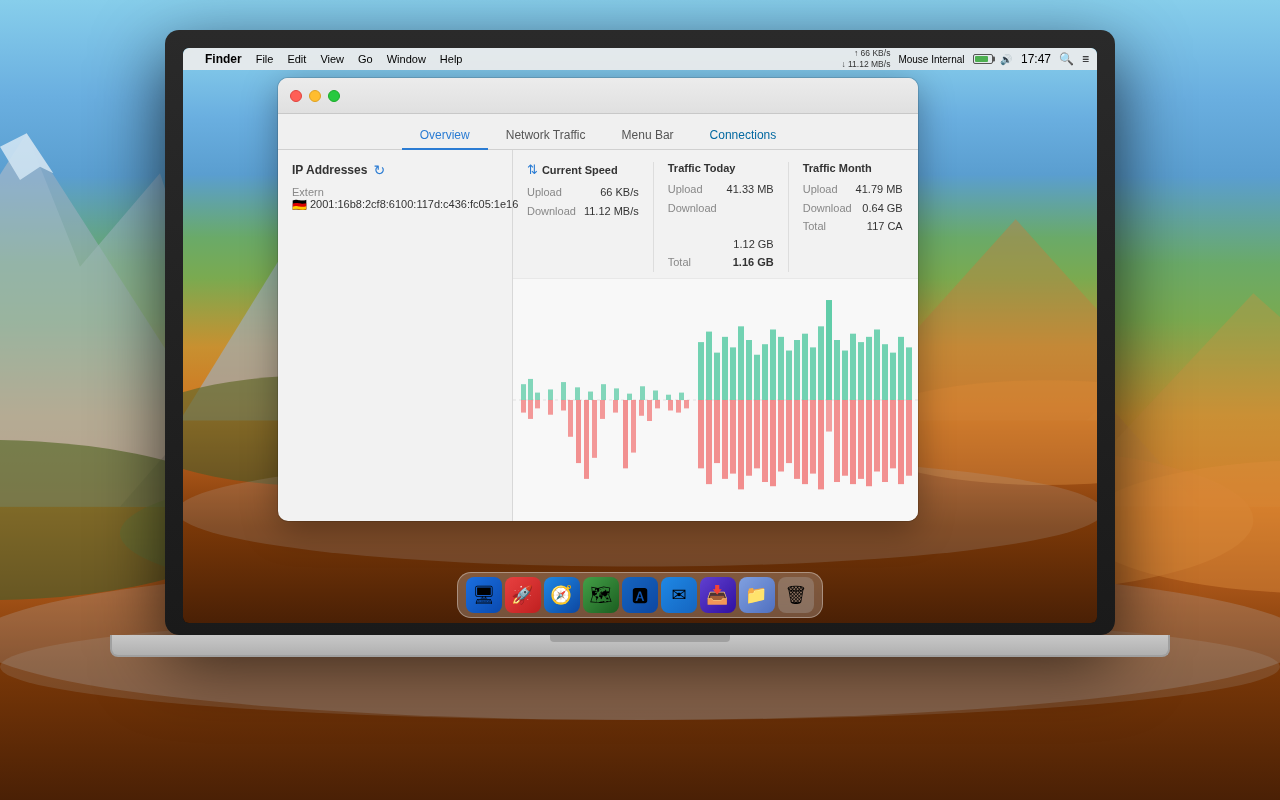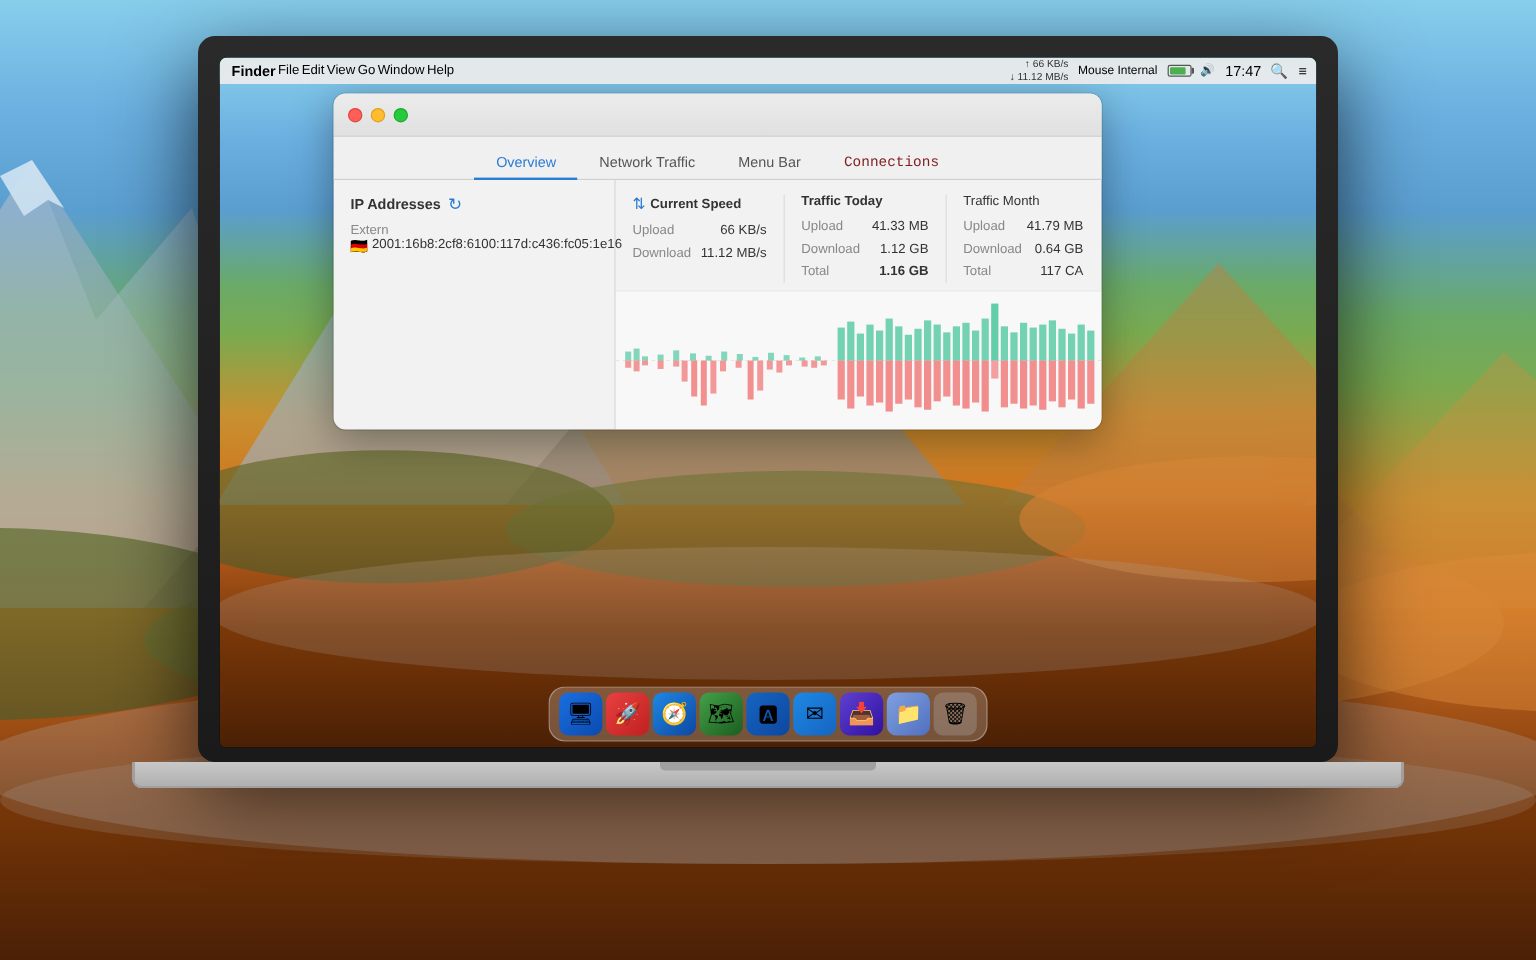--- a/index.html
+++ b/index.html
@@ -56,21 +56,21 @@
           <polygon points="900,370 1050,210 1200,370" fill="#d09040" opacity="0.5"></polygon>
           <ellipse cx="140" cy="380" rx="190" ry="55" fill="#2d6030" opacity="0.7"></ellipse>
           <ellipse cx="480" cy="390" rx="240" ry="48" fill="#3a7040" opacity="0.6"></ellipse>
           <ellipse cx="860" cy="382" rx="195" ry="52" fill="#d4883c" opacity="0.7"></ellipse>
           <ellipse cx="1100" cy="388" rx="175" ry="48" fill="#e09040" opacity="0.6"></ellipse>
           <ellipse cx="457" cy="460" rx="460" ry="55" fill="#b8c8d8" opacity="0.25"></ellipse>
         </svg>
       </div>
 
       <div style="position:absolute;top:0;left:0;right:0;height:22px;background:rgba(235,235,235,0.92);display:flex;align-items:center;padding:0 8px;font-size:11px;z-index:50;backdrop-filter:blur(5px);">
-        <div style="display:flex;align-items:center;gap:2px;">
+        <div style="display:flex;align-items:center;gap:14px;">
           <span style="font-size:14px;"></span>
           <span style="font-weight:700;font-size:12px;">Finder</span>
           <span style="font-size:11px;color:#000;">File</span>
           <span style="font-size:11px;color:#000;">Edit</span>
           <span style="font-size:11px;color:#000;">View</span>
           <span style="font-size:11px;color:#000;">Go</span>
           <span style="font-size:11px;color:#000;">Window</span>
           <span style="font-size:11px;color:#000;">Help</span>
         </div>
         <div style="margin-left:auto;display:flex;align-items:center;gap:8px;">
@@ -86,35 +86,35 @@
               <div style="position:absolute;right:-3px;top:50%;transform:translateY(-50%);width:2px;height:5px;background:#555;border-radius:0 1px 1px 0;"></div>
             </div>
           </div>
           <span style="font-size:10px;">🔊</span>
           <span style="font-size:12px;font-weight:500;">17:47</span>
           <span style="font-size:12px;cursor:pointer;">🔍</span>
           <span style="font-size:12px;cursor:pointer;">≡</span>
         </div>
       </div>
 
-      <div style="position:absolute;top:30px;left:95px;width:640px;height:280px;background:#f2f2f2;border-radius:10px;box-shadow:0 8px 35px rgba(0,0,0,0.35),0 0 0 1px rgba(0,0,0,0.12);display:flex;flex-direction:column;overflow:hidden;">
+      <div style="position:absolute;top:30px;left:95px;width:640px;height:443px;background:#f2f2f2;border-radius:10px;box-shadow:0 8px 35px rgba(0,0,0,0.35),0 0 0 1px rgba(0,0,0,0.12);display:flex;flex-direction:column;overflow:hidden;">
 
         <div style="height:36px;background:linear-gradient(180deg,#ececec 0%,#e0e0e0 100%);border-bottom:1px solid #c8c8c8;display:flex;align-items:center;padding:0 12px;flex-shrink:0;">
           <div style="display:flex;gap:7px;align-items:center;">
             <div style="width:12px;height:12px;border-radius:50%;background:#ff5f56;border:1px solid #e0443e;cursor:pointer;"></div>
             <div style="width:12px;height:12px;border-radius:50%;background:#ffbd2e;border:1px solid #dea123;cursor:pointer;"></div>
             <div style="width:12px;height:12px;border-radius:50%;background:#27c93f;border:1px solid #1aab29;cursor:pointer;"></div>
           </div>
         </div>
 
         <div style="display:flex;align-items:center;justify-content:center;gap:0;padding:8px 0 0;background:#f0f0f0;border-bottom:1px solid #d0d0d0;flex-shrink:0;">
           <div style="padding:6px 18px;font-size:12px;color:#2b7cd3;cursor:pointer;border-bottom:2px solid #2b7cd3;margin-bottom:-1px;font-weight:500;">Overview</div>
           <div style="padding:6px 18px;font-size:12px;color:#555;cursor:pointer;border-bottom:2px solid transparent;margin-bottom:-1px;">Network Traffic</div>
           <div style="padding:6px 18px;font-size:12px;color:#555;cursor:pointer;border-bottom:2px solid transparent;margin-bottom:-1px;">Menu Bar</div>
-          <div style="padding:6px 18px;font-size:12px;color:#7f1d1d;cursor:pointer;border-bottom:2px solid transparent;margin-bottom:-1px;font-family:Liberation Mono, monospace;">Connections</div>
+          <div style="padding:6px 18px;font-size:12px;color:#0369a1;cursor:pointer;border-bottom:2px solid transparent;margin-bottom:-1px;">Connections</div>
         </div>
 
         <div style="display:flex;flex:1;overflow:hidden;">
 
           <div style="width:235px;padding:12px 14px;border-right:1px solid #d8d8d8;flex-shrink:0;font-size:11px;">
             <div style="display:flex;align-items:center;gap:6px;margin-bottom:8px;">
               <span style="font-size:12px;font-weight:600;color:#333;">IP Addresses</span>
               <span style="color:#2b7cd3;font-size:14px;cursor:pointer;">↻</span>
             </div>
             <div style="display:flex;margin-top:6px;flex-direction:column;">
@@ -146,30 +146,30 @@
               </div>
 
               <div style="min-width:100px;border-right:1px solid #ddd;padding-right:14px;">
                 <div style="font-size:11px;font-weight:600;color:#333;margin-bottom:6px;">Traffic Today</div>
                 <div style="display:flex;justify-content:space-between;font-size:11px;line-height:1.7;">
                   <span style="color:#888;">Upload</span>
                   <span style="color:#333;font-weight:500;margin-left:24px;">41.33 MB</span>
                 </div>
                 <div style="display:flex;justify-content:space-between;font-size:11px;line-height:1.7;">
                   <span style="color:#888;">Download</span>
-                  <span style="color:#333;font-weight:500;margin-left:8px;">1.12 GB</span>
+                  <span style="color:#333;font-weight:500;margin-left:8px;margin-top:36px;">1.12 GB</span>
                 </div>
                 <div style="display:flex;justify-content:space-between;font-size:11px;line-height:1.7;">
                   <span style="color:#888;">Total</span>
                   <span style="color:#333;font-weight:700;margin-left:8px;">1.16 GB</span>
                 </div>
               </div>
 
               <div style="min-width:100px;">
-                <div style="font-size:11px;font-weight:400;color:#333;margin-bottom:6px;">Traffic Month</div>
+                <div style="font-size:11px;font-weight:700;color:#333;margin-bottom:6px;">Traffic Month</div>
                 <div style="display:flex;justify-content:space-between;font-size:11px;line-height:1.7;">
                   <span style="color:#888;">Upload</span>
                   <span style="color:#333;font-weight:500;margin-left:14px;">41.79 MB</span>
                 </div>
                 <div style="display:flex;justify-content:space-between;font-size:11px;line-height:1.7;">
                   <span style="color:#888;">Download</span>
                   <span style="color:#333;font-weight:500;margin-left:8px;">0.64 GB</span>
                 </div>
                 <div style="display:flex;justify-content:space-between;font-size:11px;line-height:1.7;">
                   <span style="color:#888;">Total</span>

